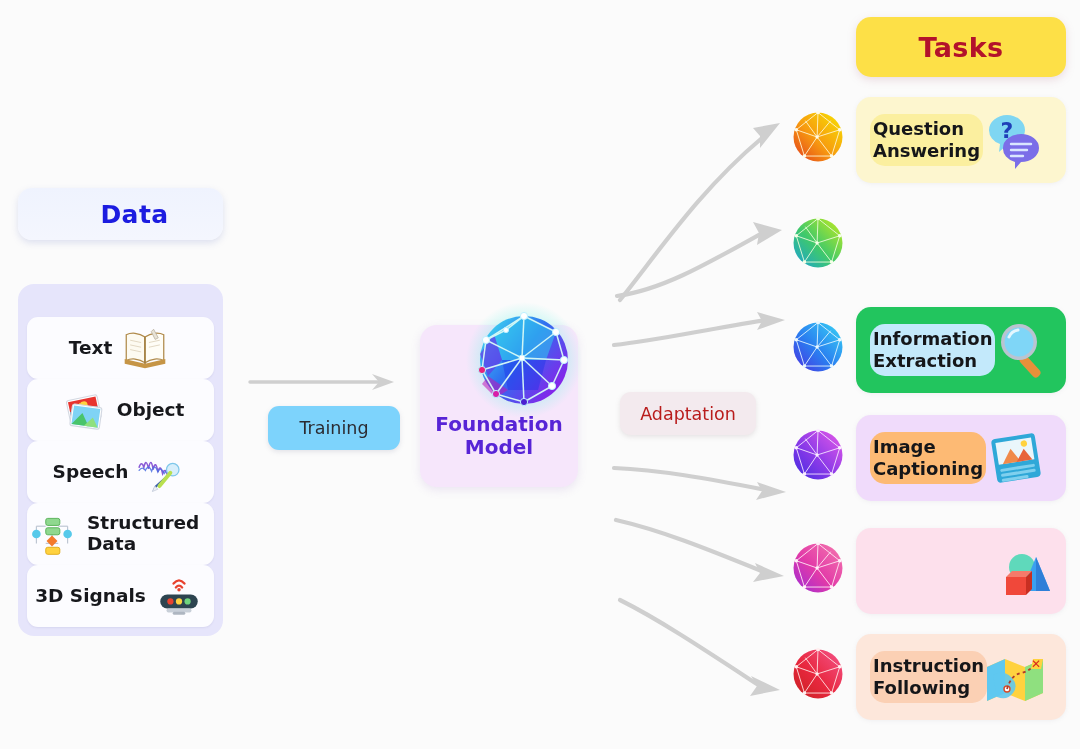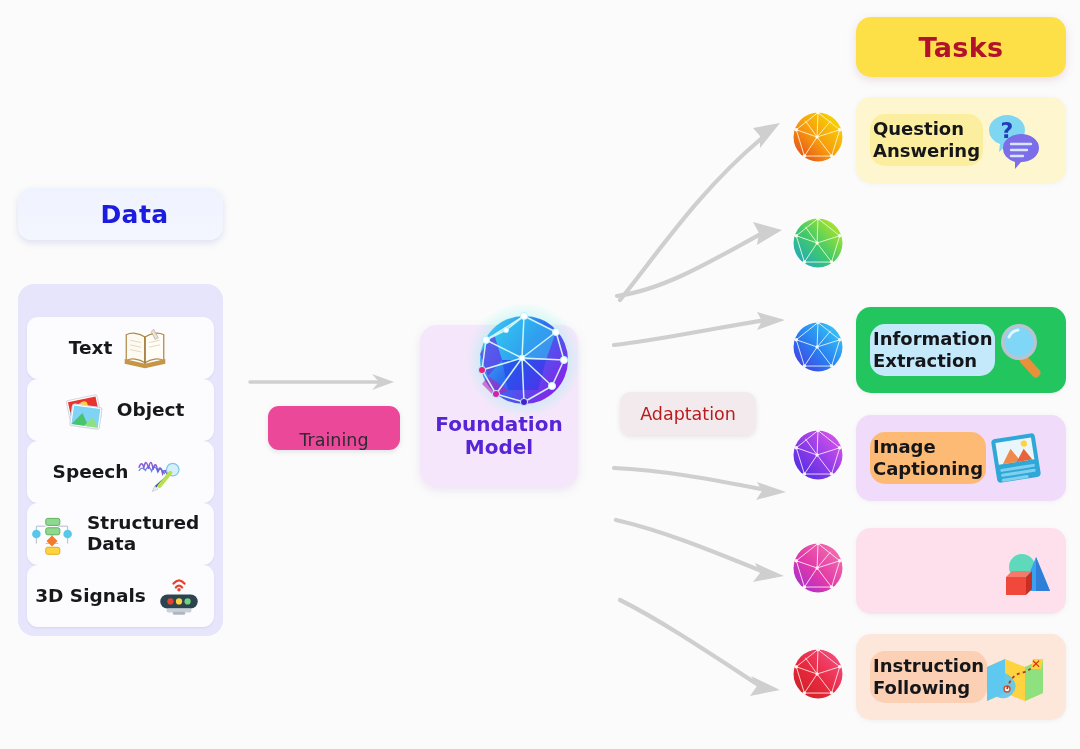--- a/index.html
+++ b/index.html
@@ -39,22 +39,22 @@
   .data-item .lbl{
     font-size:18.5px;font-weight:bold;color:#17181c;line-height:1.12;
   }
   .data-item .ico{width:54px;height:50px;flex:0 0 auto;}
   .data-item.rev{flex-direction:row-reverse;}
 
   
   #training-arrow{left:248px;top:372px;width:150px;height:20px;}
   #training-pill{
     left:268px;top:406px;width:132px;height:44px;
-    background:#ec4899;border-radius:11px;
-    display:flex;align-items:flex-end;justify-content:center;
+    background:#7dd3fc;border-radius:11px;
+    display:flex;align-items:center;justify-content:center;
     box-shadow:0 2px 5px rgba(120,120,150,.18);
   }
   #training-pill span{font-size:17.5px;color:#2b2b32;}
 
   
   #fm-card{
     left:420px;top:325px;width:158px;height:162px;
     background:#f6e6fb;border-radius:17px;
     box-shadow:0 3px 10px rgba(150,110,190,.16);
   }

